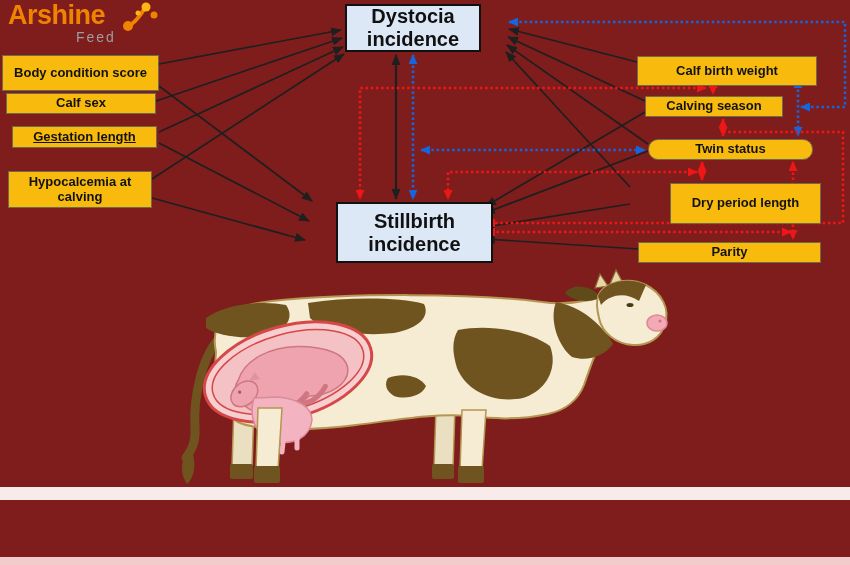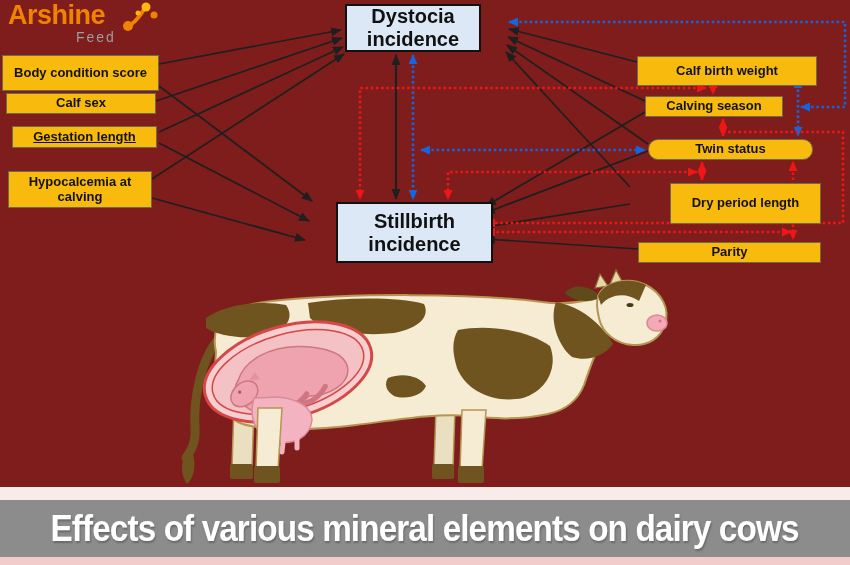--- a/index.html
+++ b/index.html
@@ -181,17 +181,14 @@
       <div class="factor-box" style="left: 12px; top: 126px; width: 145px; height: 22px; text-decoration: underline;">Gestation length</div>
       <div class="factor-box" style="left: 8px; top: 171px; width: 144px; height: 37px;">Hypocalcemia at calving</div>
       <div class="factor-box" style="left: 637px; top: 56px; width: 180px; height: 30px; text-align: right;">Calf birth weight</div>
       <div class="factor-box" style="left: 645px; top: 96px; width: 138px; height: 21px;">Calving season</div>
       <div class="factor-box" style="left: 648px; top: 139px; width: 165px; height: 21px; border-radius: 10px;">Twin status</div>
       <div class="factor-box" style="left: 630px; top: 183px; width: 151px; height: 41px; margin-left: 40px;">Dry period length</div>
       <div class="factor-box" style="left: 638px; top: 242px; width: 183px; height: 21px;">Parity</div>
     </div>
 
   <div class="strip-top"></div>
-  <div class="banner">
-    <span class="title">Effects of various mineral elements on dairy cows</span>
-  </div>
   <div class="strip-bottom"></div>
 </div>
 
 </body></html>

